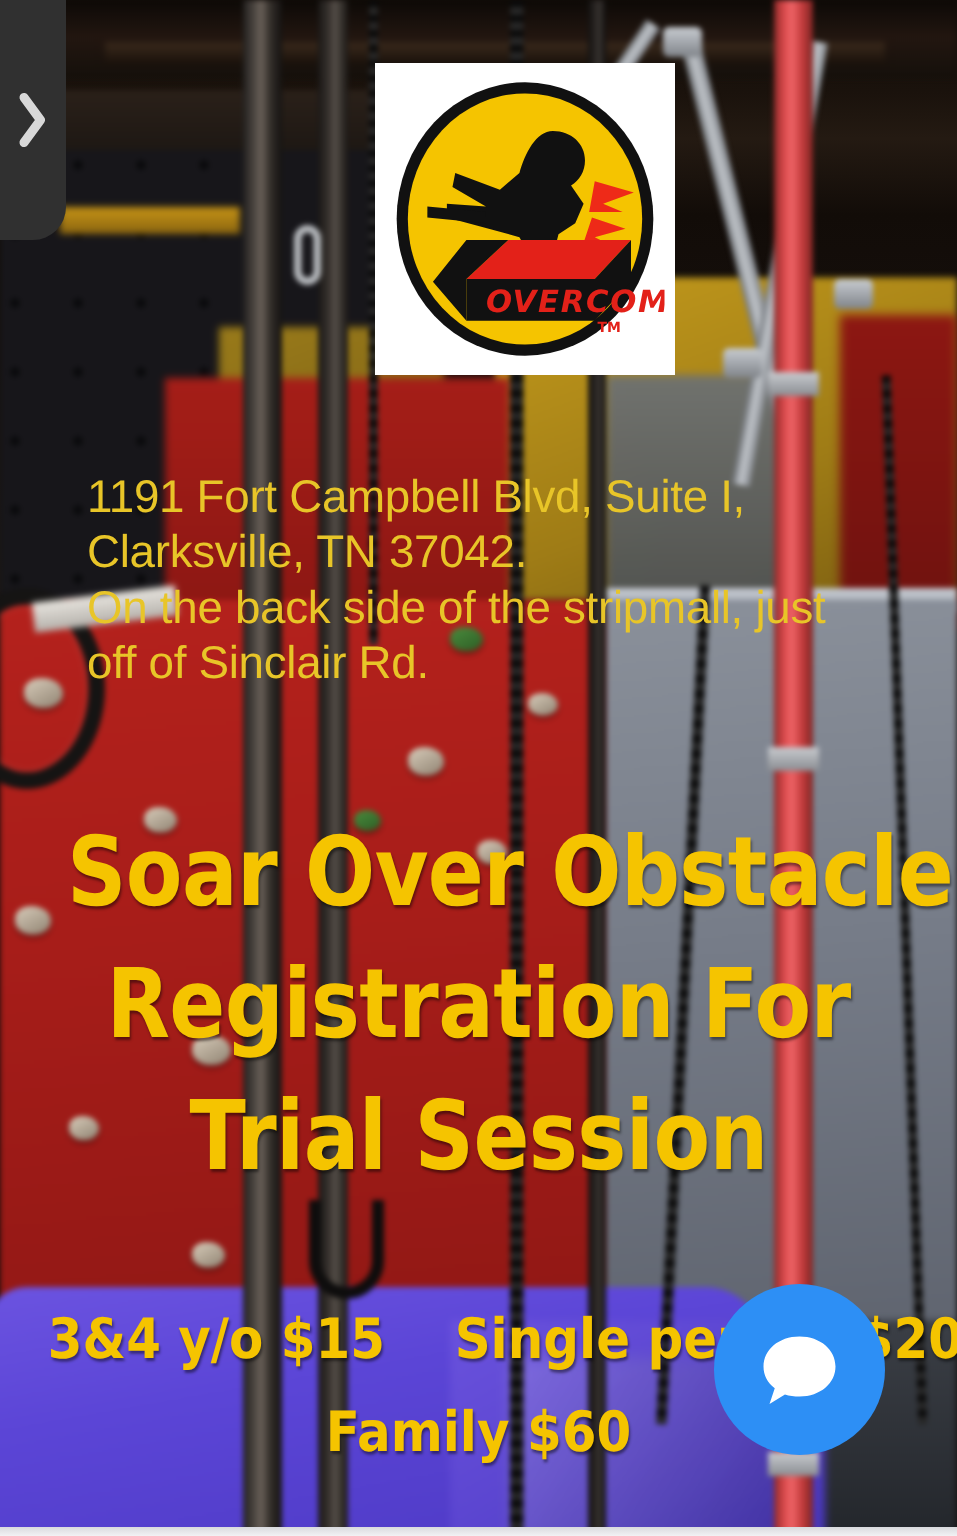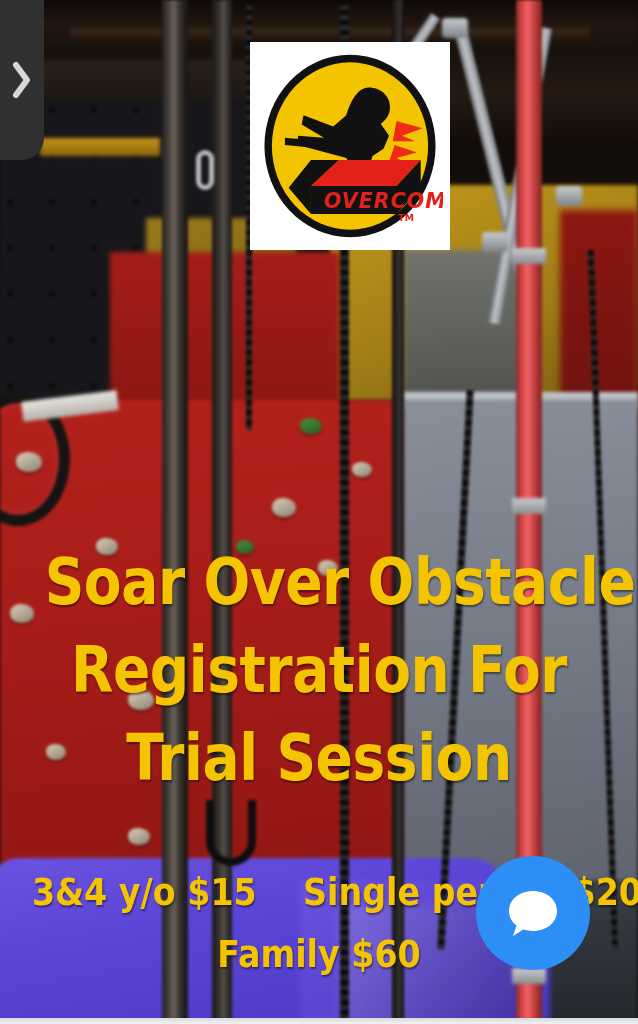--- a/index.html
+++ b/index.html
@@ -379,20 +379,24 @@
 
       <path d="M34 150 L58 120 L88 120 L58 148 L58 178 L34 150 Z" fill="#111111"></path>
 
       <path d="M58 148 L150 148 L176 120 L176 150 L150 178 L58 178 Z" fill="#111111"></path>
 
       <text x="72" y="172" font-family="DejaVu Sans, sans-serif" font-size="22" font-weight="bold" font-style="italic" fill="#e32119" letter-spacing="1.2">OVERCOME</text>
       <text x="152" y="186" font-family="DejaVu Sans, sans-serif" font-size="10" font-weight="bold" fill="#e32119">TM</text>
     </svg>
   </div>
 
+  <div class="address">1191 Fort Campbell Blvd, Suite I,
+Clarksville, TN 37042.
+On the back side of the stripmall, just
+off of Sinclair Rd.</div>
 
   <div class="headline">
     <span class="hl-line">Soar Over Obstacles</span>
     <span class="hl-line">Registration For</span>
     <span class="hl-line">Trial Session</span>
   </div>
 
   <div class="pricing">
     <span class="pr-line">3&amp;4 y/o $15    Single person $20</span>
     <span class="pr-line">Family $60</span>

